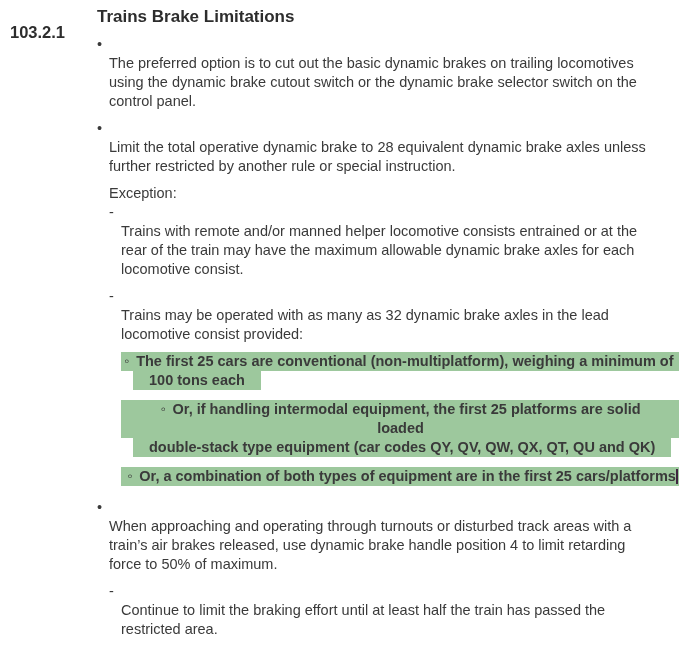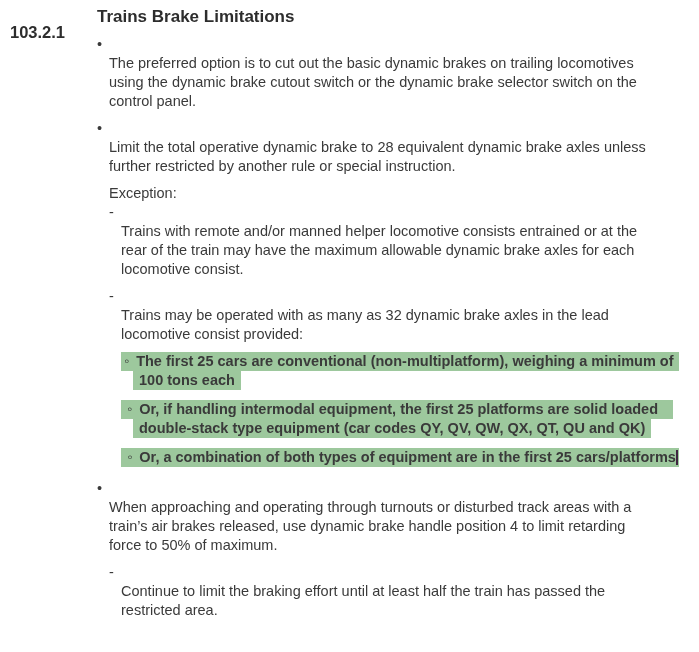--- a/index.html
+++ b/index.html
@@ -35,21 +35,21 @@
   .li.l2 { margin-left:12px; padding-left:12px; }
   .li.l2 > .mk { position:absolute; left:0; top:0; }
 
   
   .hl-block { margin:0 12px 10px 27px;font-weight:bold; }
   .hl-block.last { margin-bottom:12px;text-align:center; }
   .hl-line { min-height:19px; position:relative; }
   .hl-line.cont { padding-left:12px; }
   .hl { background:var(--highlight, #9dc89d); }
   .hl-line.full > .hl { display:block; padding-left:3px; margin-left:-3px; }
-  .hl.hug { display:inline-block; padding:0 6px; margin-left:-3px; }
+  .hl.hug { display:inline-block; padding:0 16px; margin-left:-3px; }
   .hl.padr { padding-right:15px;text-align:center; }
   .cmk { margin-right:7px; }
   .caret {
     position:absolute; right:1px; top:2px;
     width:2px; height:15px;
     background:var(--caret, #3f2440);
   }
 </style>
 </head>
 <body>

